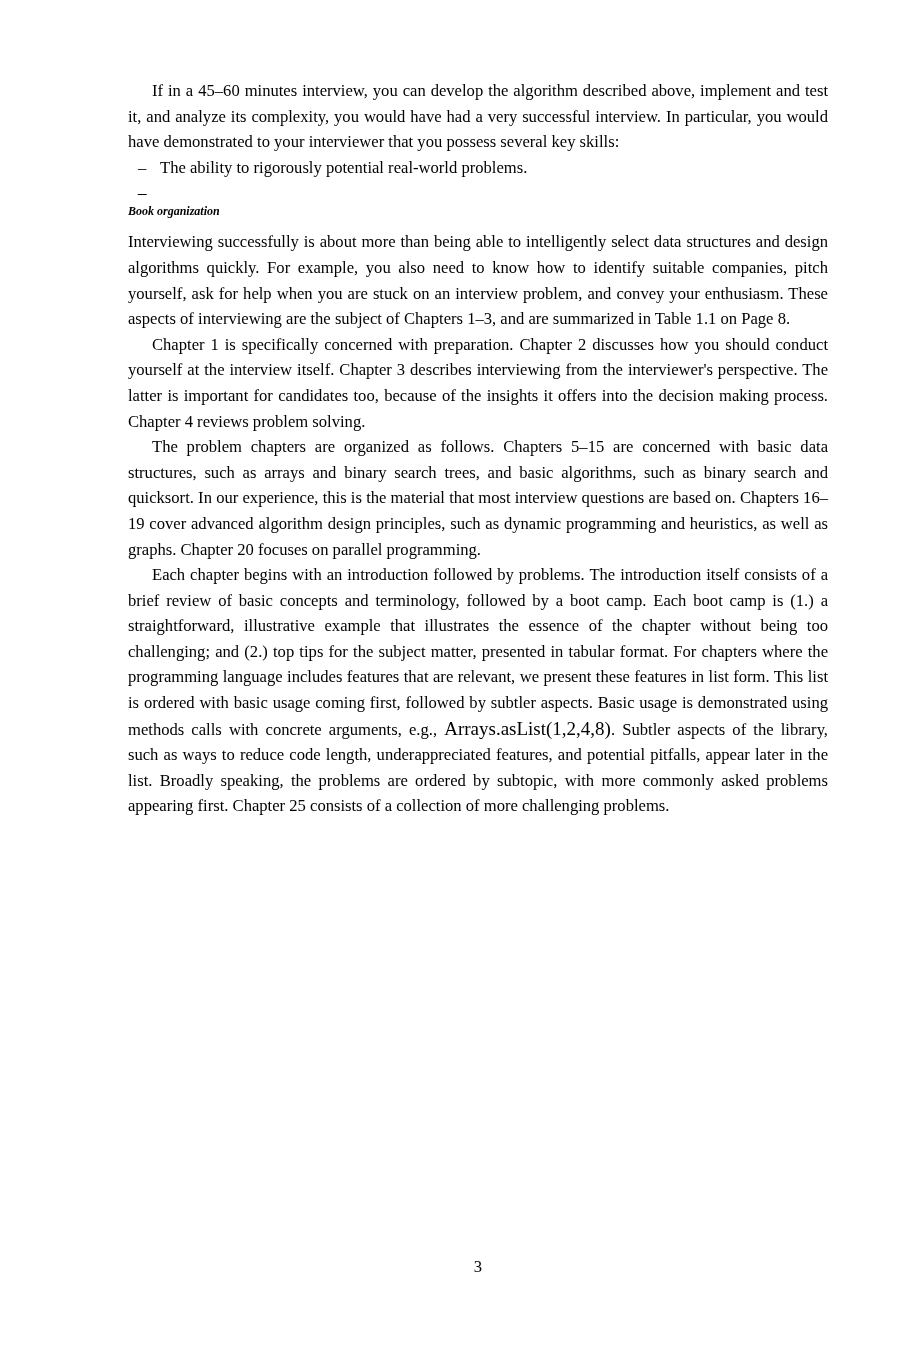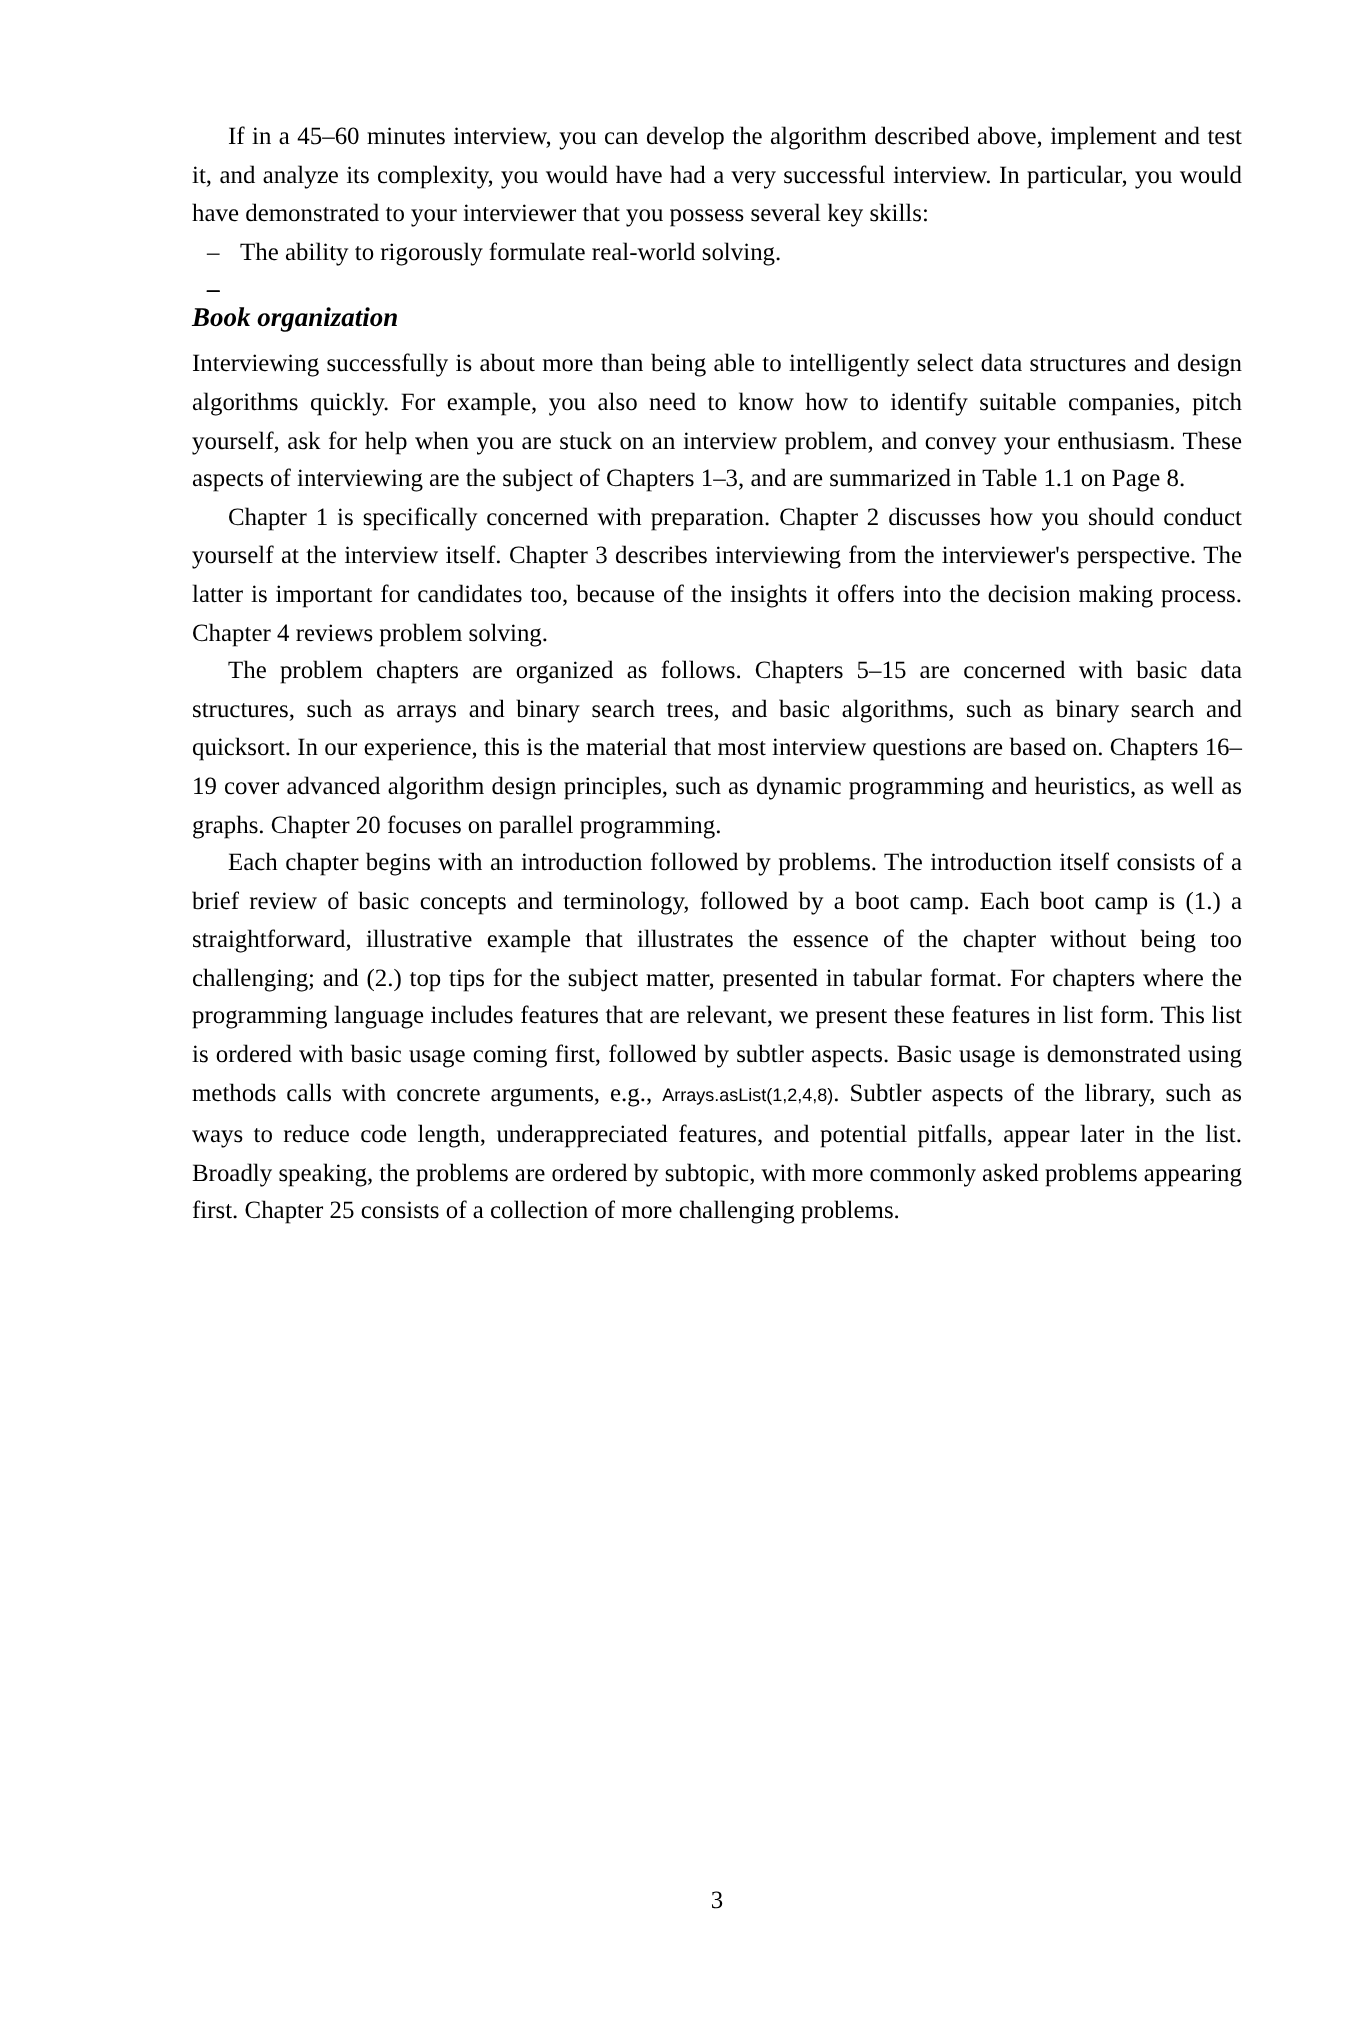--- a/index.html
+++ b/index.html
@@ -50,48 +50,48 @@
   }
   ul.dashlist li .dash {
     position: absolute;
     left: 10px;
     top: 0;
   }
   h2.section {
     font-family: "Liberation Serif", serif;
     font-style: italic;
     font-weight: bold;
-    font-size: 18px;
+    font-size: 12px;
     line-height: 24px;
     margin: 19px 0 6px 0;
   }
   .mono {
-    font-family: Liberation Sans, sans-serif;
-    font-size: 12px;
+    font-family: Liberation Serif, serif;
+    font-size: 19px;
     letter-spacing: 0px;
   }
   .pagenum {
     position: absolute;
     left: 0;
     top: 1179px;
     width: 700px;
     text-align: center;
     font-size: 16.6px;
   }
 </style>
 </head>
 <body>
 
 <div class="page">
 
 
   <p class="indent">If in a 45–60 minutes interview, you can develop the algorithm described above, implement and test it, and analyze its complexity, you would have had a very successful interview. In particular, you would have demonstrated to your interviewer that you possess several key skills:</p>
 
   <ul class="dashlist">
-    <li><span class="dash">–</span><span>The ability to rigorously formulate real-world solving.</span></li>
+    <li><span class="dash">–</span><span>The ability to rigorously potential real-world problems.</span></li>
     <li><span class="dash">–</span></li>
     <li><span class="dash">–</span></li>
     <li><span class="dash">–</span></li>
   </ul>
 
   <h2 class="section">Book organization</h2>
 
   <p>Interviewing successfully is about more than being able to intelligently select data structures and design algorithms quickly. For example, you also need to know how to identify suitable companies, pitch yourself, ask for help when you are stuck on an interview problem, and convey your enthusiasm. These aspects of interviewing are the subject of Chapters 1–3, and are summarized in Table 1.1 on Page 8.</p>
 
   <p class="indent">Chapter 1 is specifically concerned with preparation. Chapter 2 discusses how you should conduct yourself at the interview itself. Chapter 3 describes interviewing from the interviewer's perspective. The latter is important for candidates too, because of the insights it offers into the decision making process. Chapter 4 reviews problem solving.</p>

